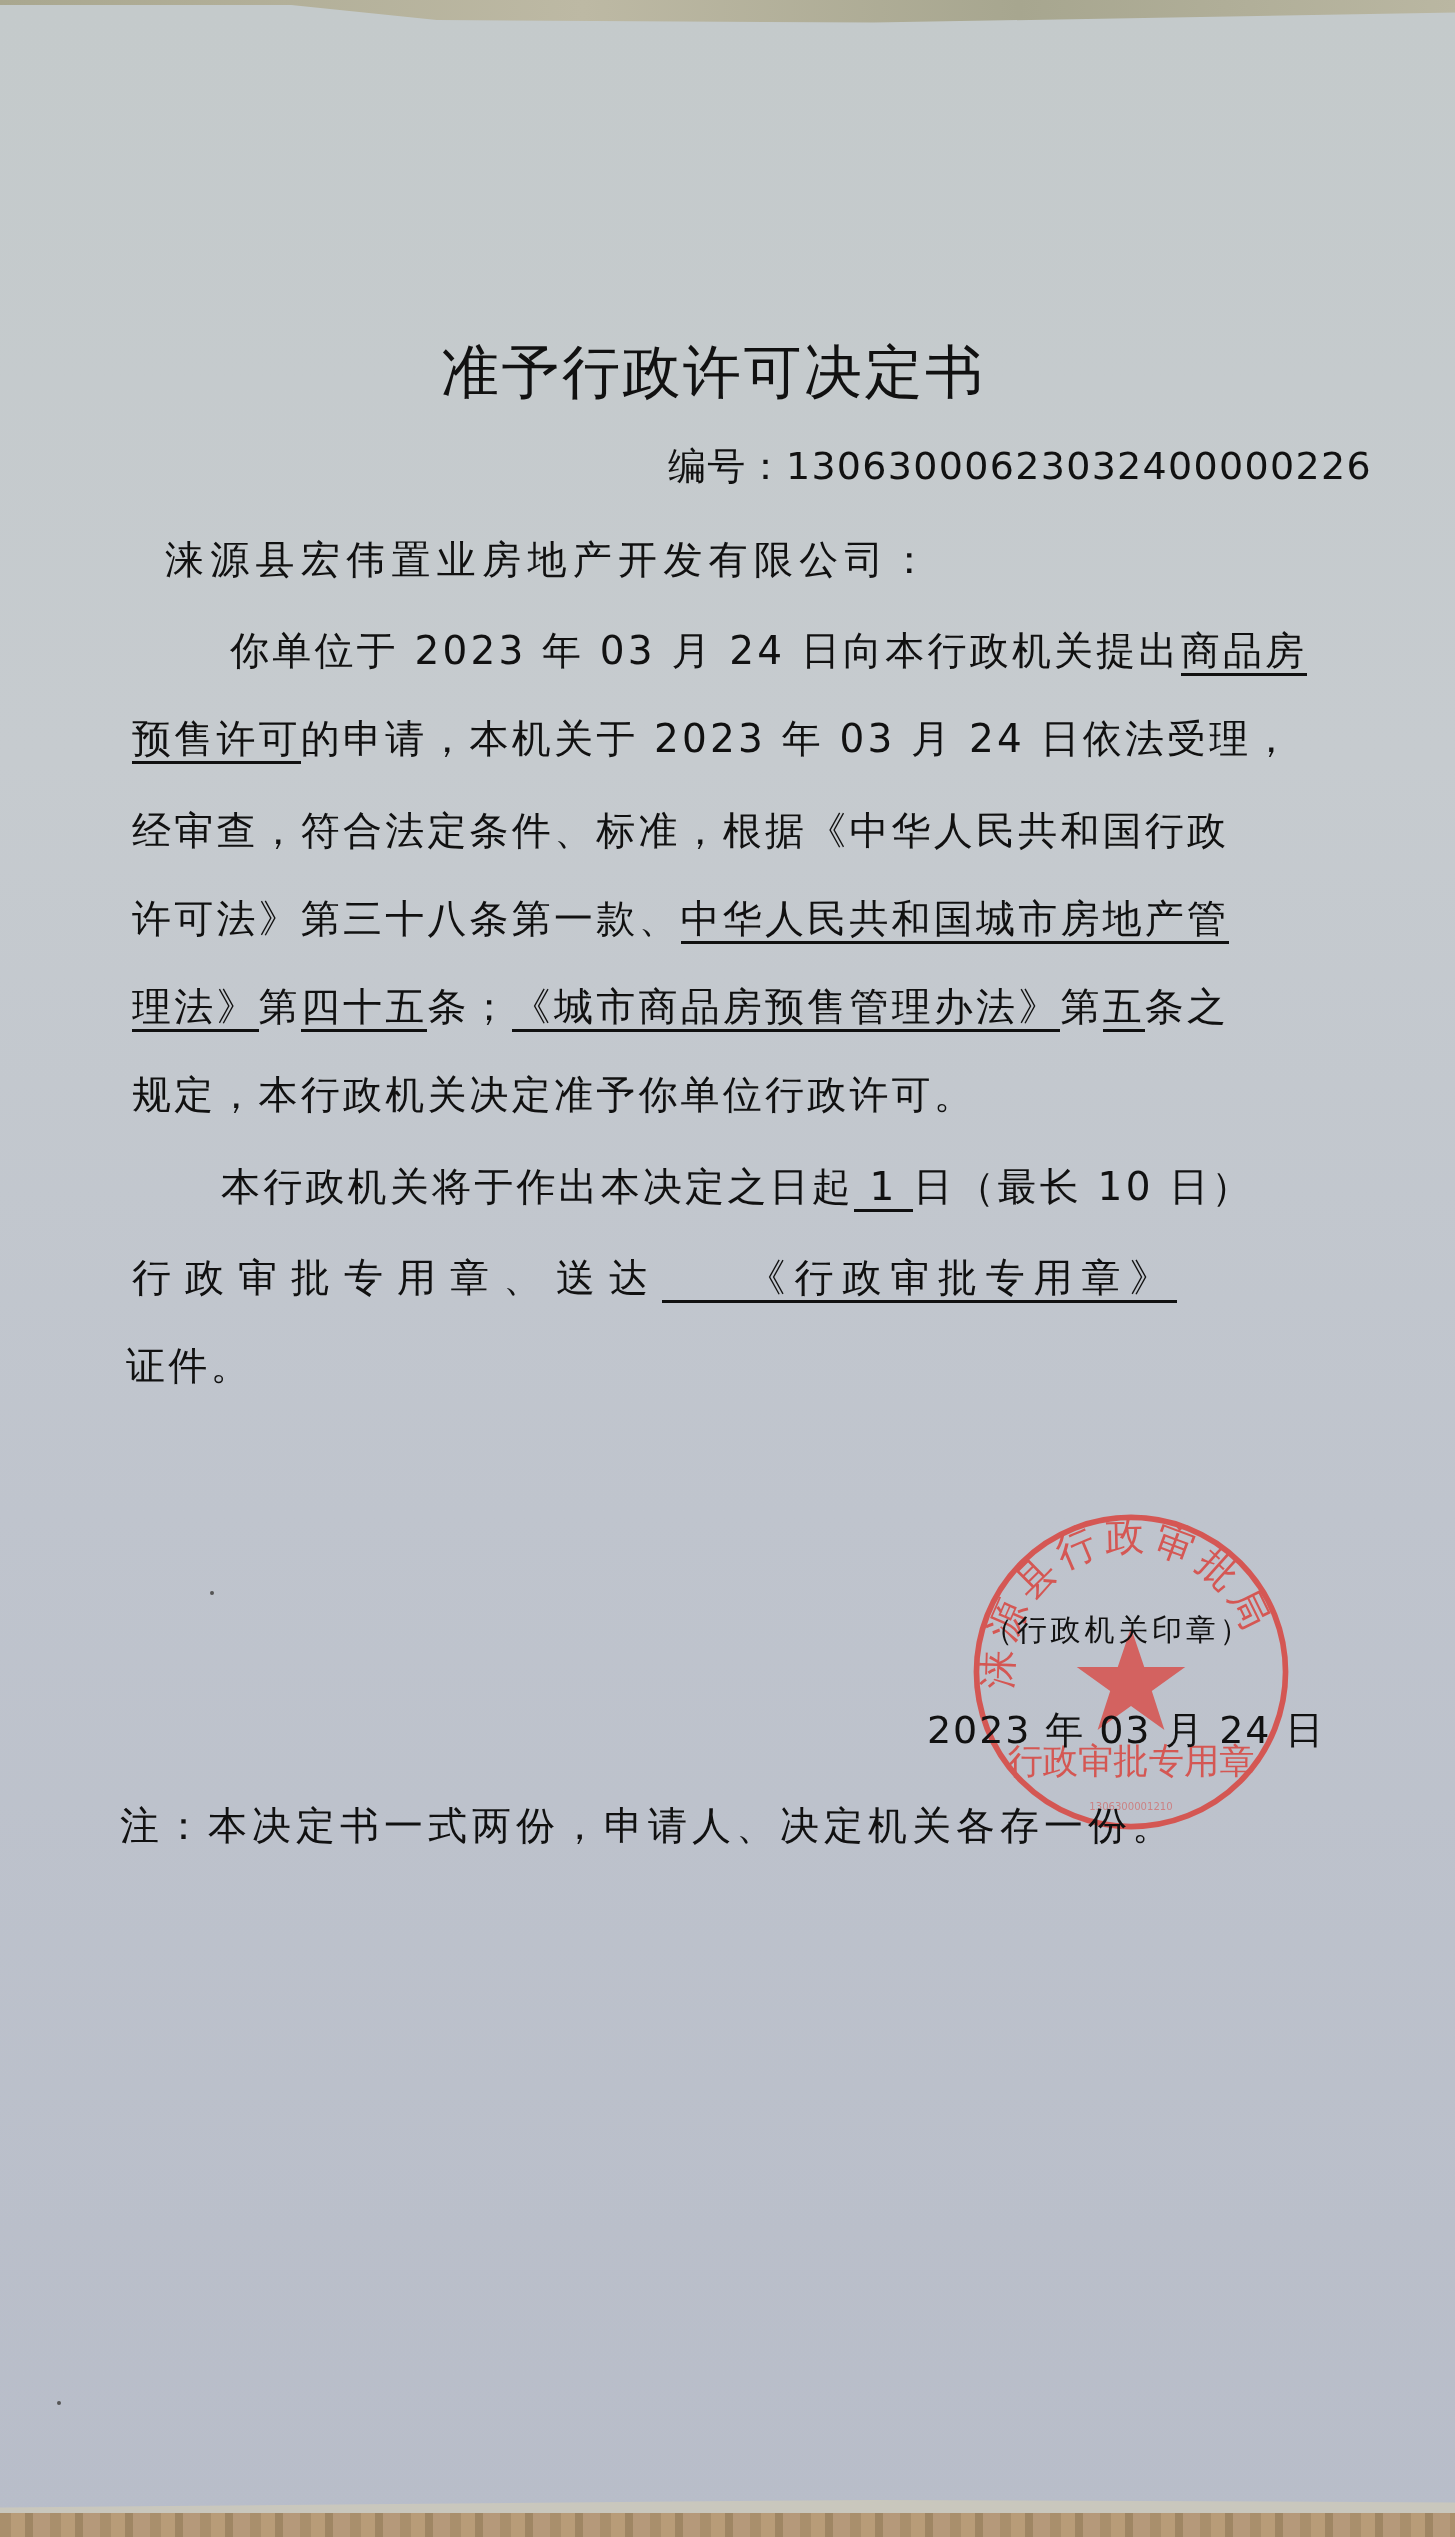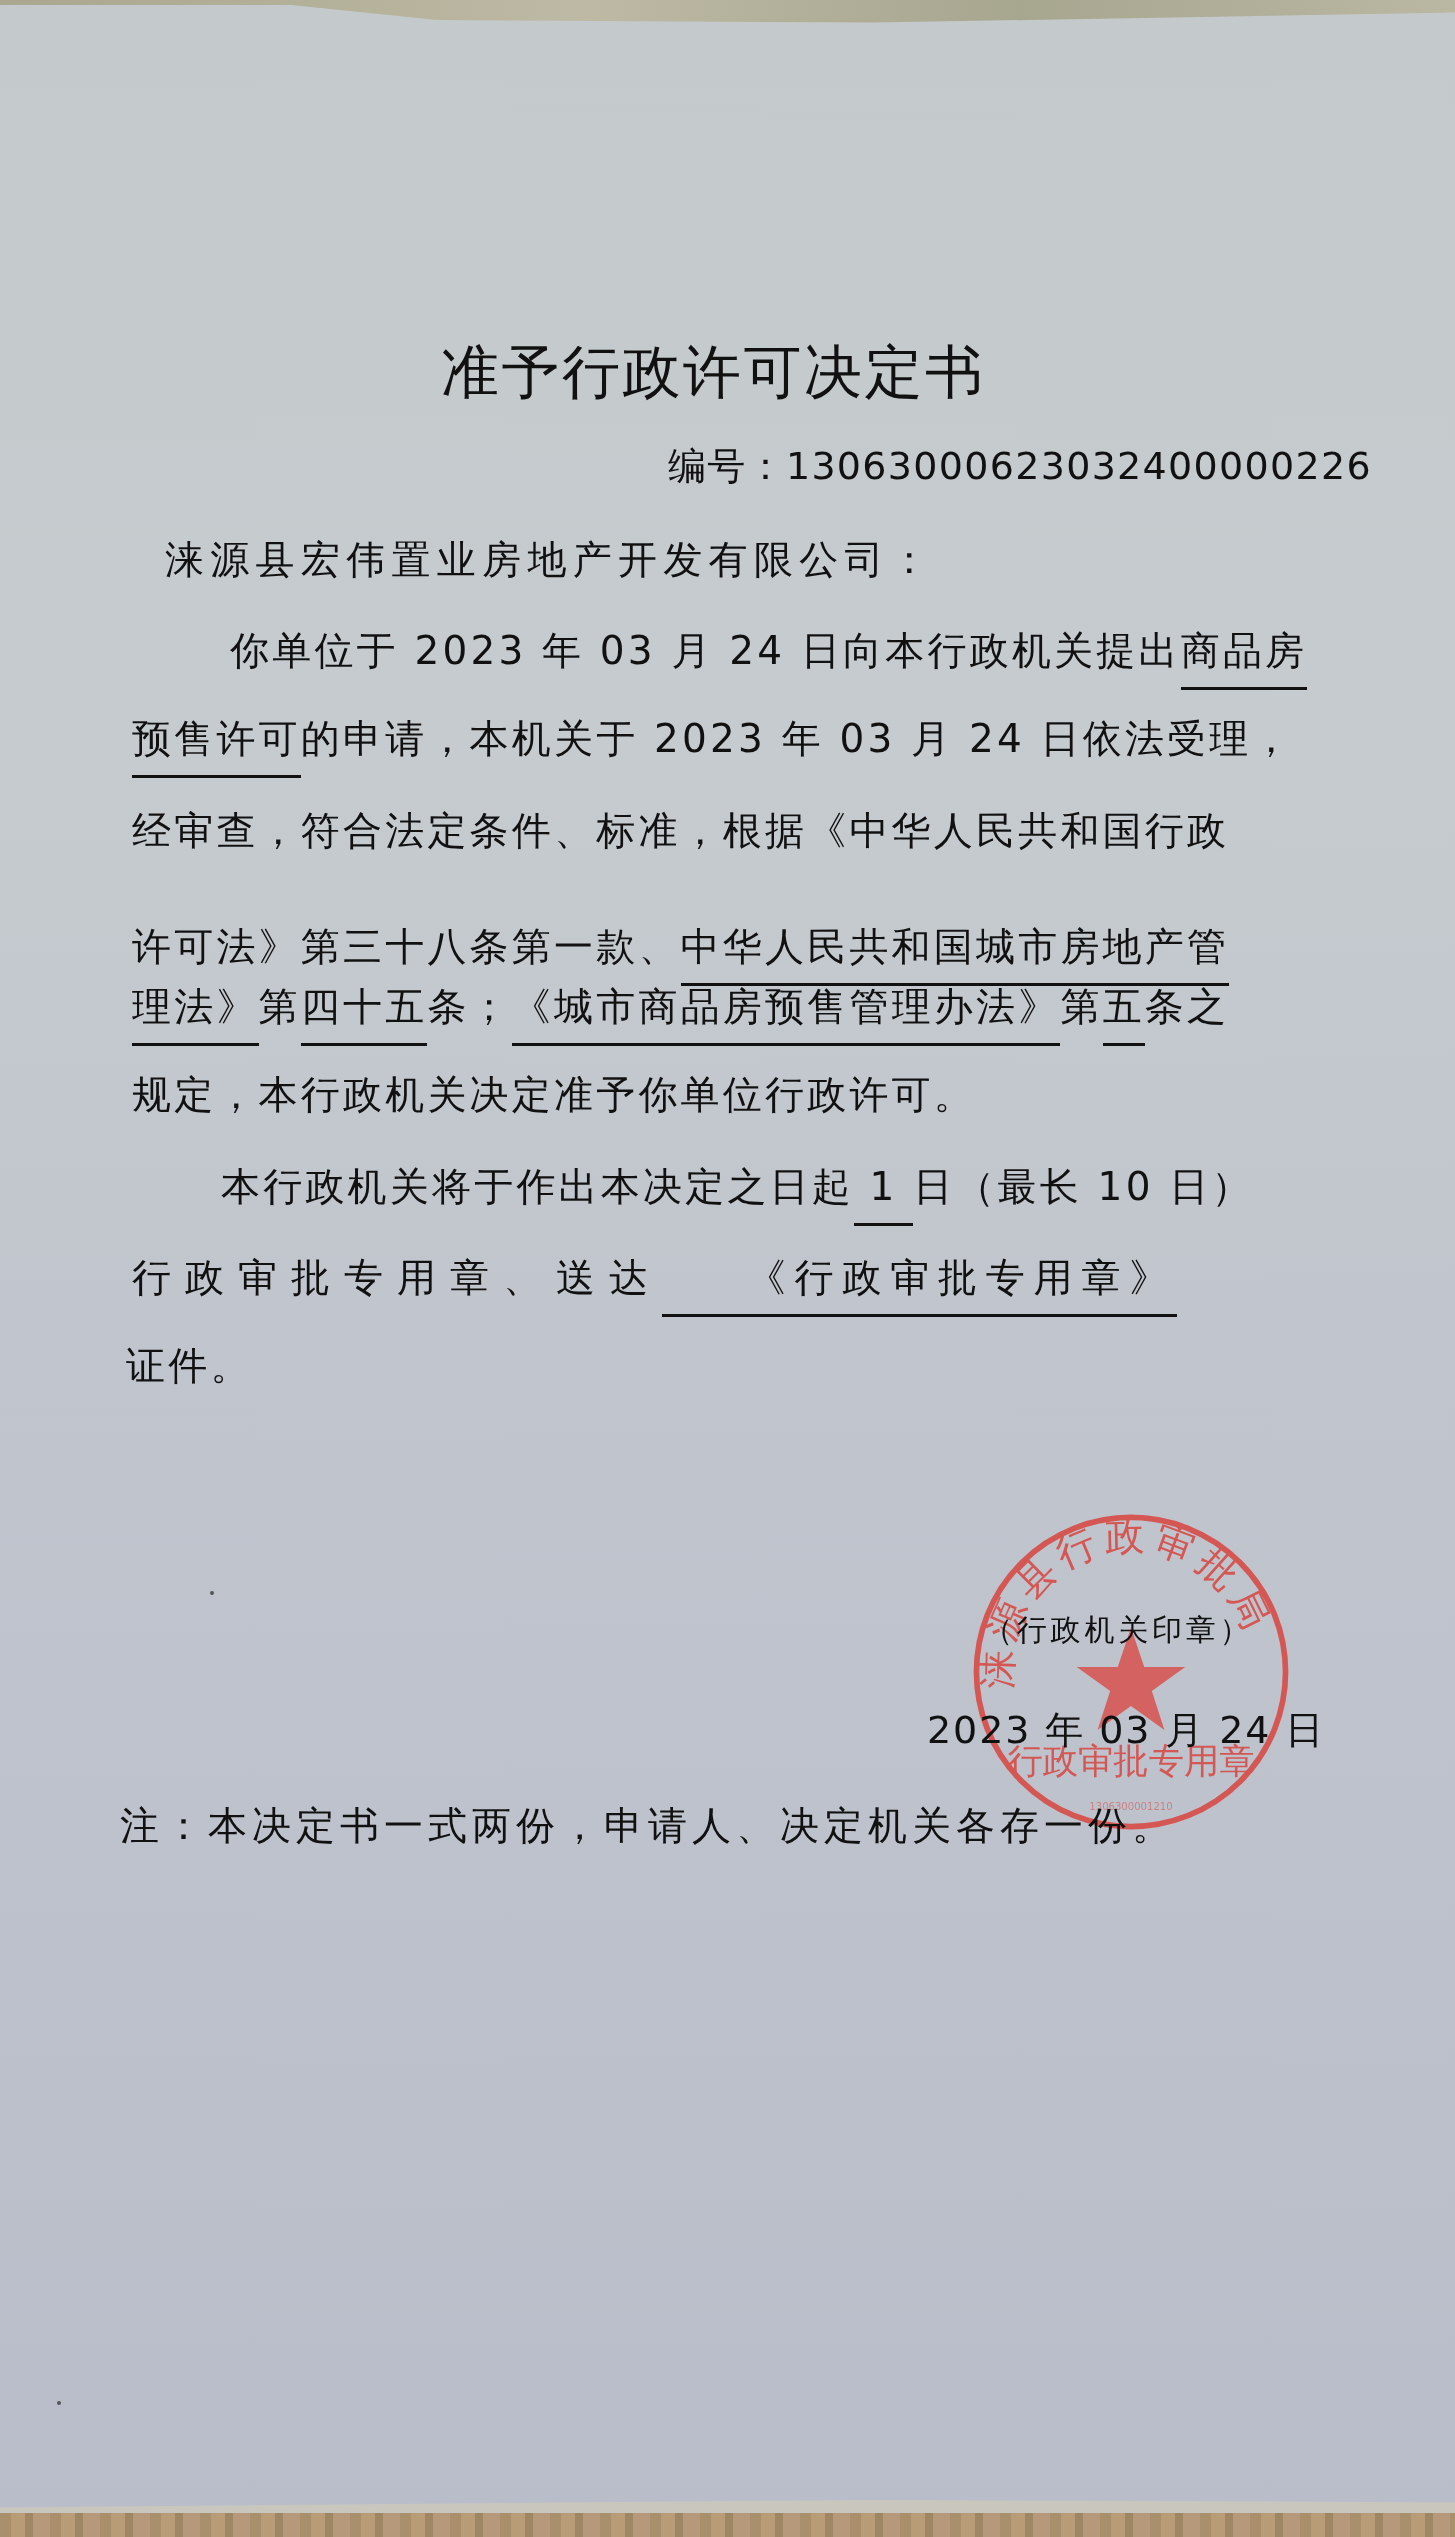--- a/index.html
+++ b/index.html
@@ -23,21 +23,21 @@
     clip-path: polygon(0 0, 20% 0, 30% 0.6%, 60% 0.7%, 100% 0.3%, 100% 99.3%, 60% 99.2%, 0 99.5%);
   }
   .text { color: #111; position: absolute; white-space: nowrap; }
   .title {
     left: 441px; top: 334px; font-size: 58px; letter-spacing: 2.5px;
     font-family: "DejaVu Serif", "Liberation Serif", serif; font-weight: normal;
   }
   .docno { left: 668px; top: 441px; font-size: 38px; letter-spacing: 1.3px; }
   .addressee { left: 131px; top: 533px; font-size: 39px; letter-spacing: 6.3px; margin-left: 34px; }
   .line { font-size: 39px; letter-spacing: 3.2px; }
-  .u { border-bottom: 3.2px solid #111; padding-bottom: 14px; }
+  .u { border-bottom: 3.2px solid #111; padding-bottom: 0; }
   .stamp-label { left: 983px; top: 1610px; font-size: 30px; letter-spacing: 3.8px; }
   .date { left: 927px; top: 1705px; font-size: 38px; letter-spacing: 1.9px; }
   .note { left: 120px; top: 1799px; font-size: 39px; letter-spacing: 5px; text-align: center; }
   .stamp {
     position: absolute; left: 967px; top: 1508px; width: 328px; height: 328px;
     pointer-events: none; opacity: 0.85;
   }
   .speck { position: absolute; width: 3.8px; height: 3.8px; border-radius: 50%; background: #555; }
 </style>
 </head>
@@ -55,21 +55,21 @@
 
 <div class="text addressee">涞源县宏伟置业房地产开发有限公司：</div>
 
 <div class="text line" style="left:230px; top:624px;">
   <span>你单位于 2023 年 03 月 24 日向本行政机关提出</span><span class="u">商品房</span>
 </div>
 <div class="text line" style="left:132px; top:712px;">
   <span class="u">预售许可</span><span>的申请，本机关于 2023 年 03 月 24 日依法受理，</span>
 </div>
 <div class="text line" style="left:132px; top:804px;">经审查，符合法定条件、标准，根据《中华人民共和国行政</div>
-<div class="text line" style="left:132px; top:892px;margin-top:28px;">
+<div class="text line" style="left:132px; top:892px;">
   <span>许可法》第三十八条第一款、</span><span class="u">中华人民共和国城市房地产管</span>
 </div>
 <div class="text line" style="left:132px; top:980px;">
   <span class="u">理法》</span><span>第</span><span class="u">四十五</span><span>条；</span><span class="u">《城市商品房预售管理办法》</span><span>第</span><span class="u">五</span><span>条之</span>
 </div>
 <div class="text line" style="left:132px; top:1068px;">规定，本行政机关决定准予你单位行政许可。</div>
 
 <div class="text line" style="left:221px; top:1160px;">
   <span>本行政机关将于作出本决定之日起</span><span class="u"> 1 </span><span>日（最长 10 日）</span>
 </div>

